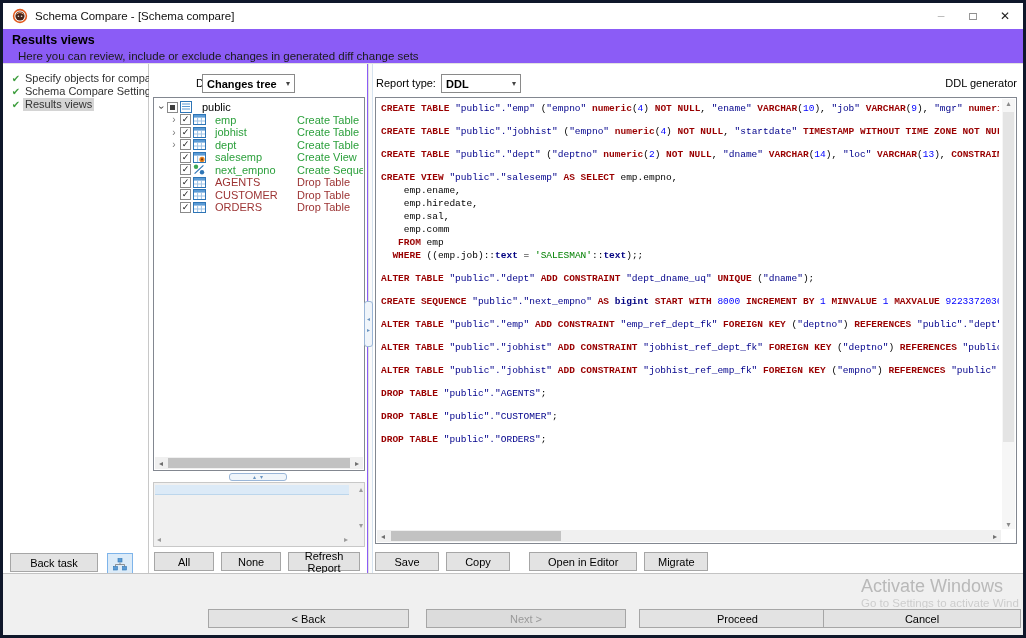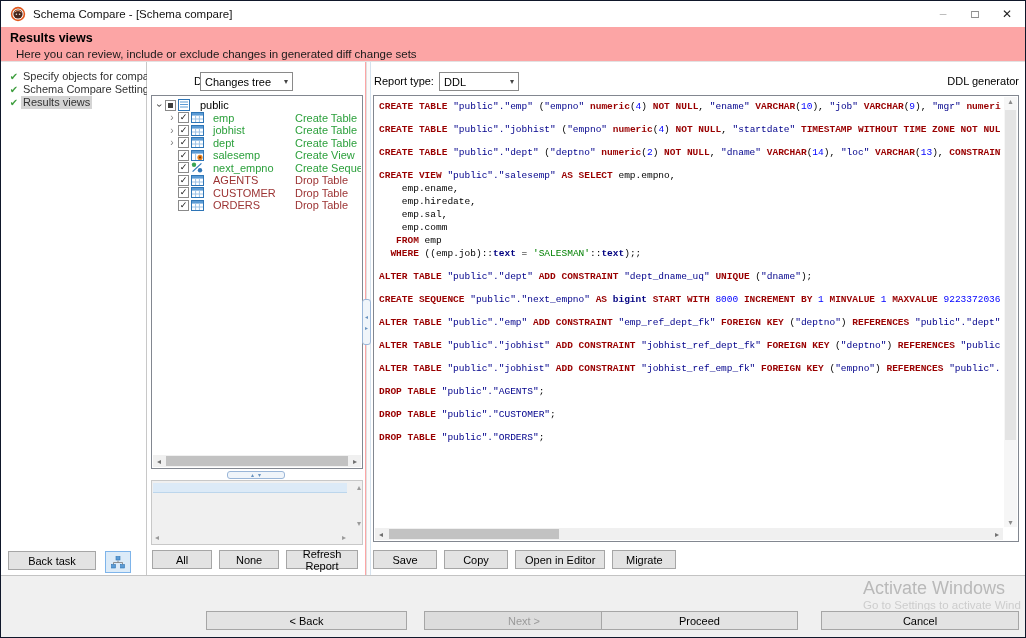--- a/index.html
+++ b/index.html
@@ -1,19 +1,19 @@
 <!DOCTYPE html>
 <html><head>
 <meta charset="utf-8">
 <style>
   * { margin:0; padding:0; box-sizing:border-box; }
   html,body { background:#888; }
   body { font-family:"Liberation Sans", sans-serif; }
-  .win { position:relative; width:1026px; height:638px; background:#fca5a5;
-         border:1px solid #0f172a; overflow:hidden;
+  .win { position:relative; width:1026px; height:638px; background:#8b5cf6;
+         border:3px solid #0f172a; overflow:hidden;
          box-shadow: inset 0 -2px 0 #4a4a4a; }
 
   
   .titlebar { position:absolute; left:0; top:0; right:0; height:26px; background:#fff; }
   .app-icon { position:absolute; left:9px; top:5px; width:16px; height:16px; }
   .title-text { position:absolute; left:32px; top:7px; font-size:11.5px; color:#111; white-space:nowrap; }
   .win-btns { position:absolute; right:2px; top:0; height:26px; display:flex; }
   .win-btn { width:32px; height:26px; display:flex; align-items:center; justify-content:center;
              font-size:12px; color:#222; }
   .win-btn.dim { color:#b5b5b5; }
@@ -38,21 +38,21 @@
   .btn.disabled { color:#9a9a9a; background:#dcdcdc; }
   .savetask-btn { width:88px; }
   .icon-btn { width:26px; height:22px; margin-left:9px; border:1px solid #7eb4ea; background:#dcebf8;
               display:flex; align-items:center; justify-content:center; }
 
   
   .mid { position:absolute; left:146px; top:61px; width:218px; height:515px; background:#fff; }
   .row-label { position:absolute; font-size:11px; color:#000; }
   .combo { position:absolute; height:19px; border:1px solid #8a8a8a; background:#fff; font-size:11px;
            display:flex; align-items:center; padding:0 4px; }
-  .combo .cval { flex:1; white-space:nowrap; overflow:hidden; }
+  .combo .cval { flex:1; white-space:nowrap; overflow:hidden;font-weight:bold; }
   .combo .carr { color:#444; font-size:8px; margin-left:4px; }
   .treebox { position:absolute; left:4px; top:33px; width:212px; height:374px; border:1px solid #828790;
              background:#fff; overflow:hidden; }
   .treeitems { position:absolute; left:1px; top:3px; right:1px; bottom:14px; overflow:hidden; }
   .trow { position:relative; height:12.5px; display:flex; align-items:center; font-size:11px; white-space:nowrap; }
   .texp { width:12px; text-align:center; color:#7a7a7a; font-size:10px; flex:none; }
   .texp.open { display:inline-block; transform:rotate(90deg); color:#3a3a3a; }
   .tindent { width:13px; flex:none; }
   .cb { width:11px; height:11px; border:1px solid #8a8a8a; background:#fff; flex:none;
         display:flex; align-items:center; justify-content:center; font-size:9px; color:#111; line-height:1; }
@@ -115,29 +115,29 @@
   .c-p { color:#000; }
   .vscroll { position:absolute; right:1px; top:1px; bottom:14px; width:13px; background:#f6f6f6; }
   .vscroll .up { position:absolute; top:0; left:0; width:13px; text-align:center; color:#8a8a8a; font-size:8px; }
   .vscroll .dn { position:absolute; bottom:0; left:0; width:13px; text-align:center; color:#8a8a8a; font-size:8px; }
   .vthumb { position:absolute; left:1px; top:13px; width:11px; height:330px; background:#e4e4e4; }
   .code-hscroll { right:15px; }
   .code-hthumb { width:170px; margin-left:2px; }
   .right-btns { left:2px; }
   .right-btns .btn { margin-right:7px; }
   .right-btns .btn:nth-child(1), .right-btns .btn:nth-child(2), .right-btns .btn:nth-child(4) { width:64px; }
-  .right-btns .btn:nth-child(3) { padding:0 9px; }
+  .right-btns .btn:nth-child(3) { padding:0 18px;margin-left:12px; }
 
   
   .footer { position:absolute; left:0; right:0; bottom:0; height:62px; background:#f0f0f0;
             border-top:1px solid #c3c3c3; }
   .fbtn { position:absolute; top:35px; height:19px; }
   .fbtn.back { left:205px; width:201px; }
   .fbtn.next { left:411px; width:200px;margin-left:12px; }
-  .fbtn.proceed { left:600px; width:197px; }
+  .fbtn.proceed { left:636px; width:197px; }
   .fbtn.cancel { left:820px; width:198px; }
   .watermark { position:absolute; right:0; top:2px; width:162px; height:32px; overflow:hidden; }
   .wm1 { font-size:18px; color:#b9b9b9; white-space:nowrap; }
   .wm2 { font-size:11.5px; color:#cdcdcd; white-space:nowrap; margin-top:0; }
 </style>
 </head>
 <body>
 
 <div class="win">
 

